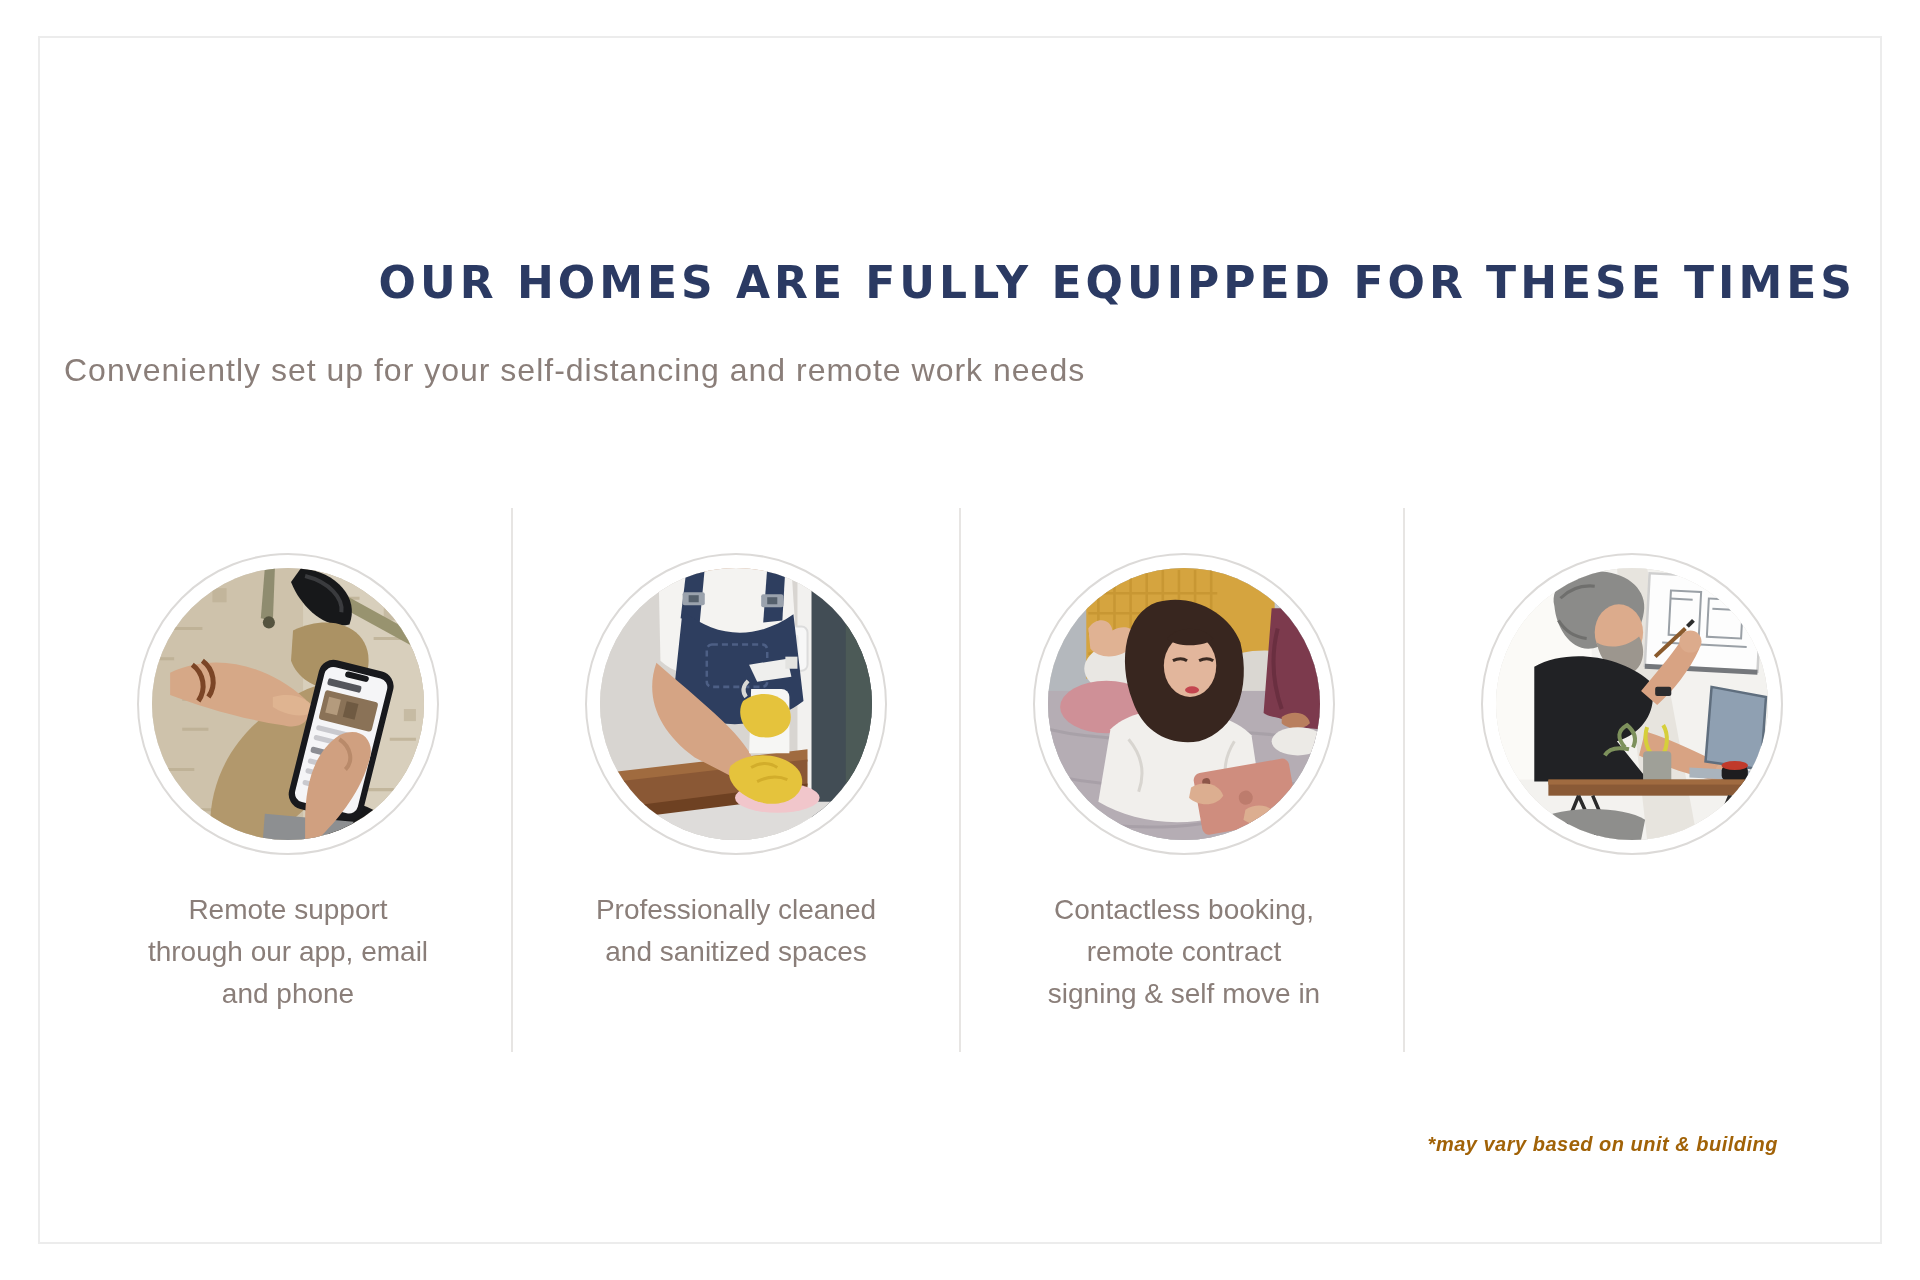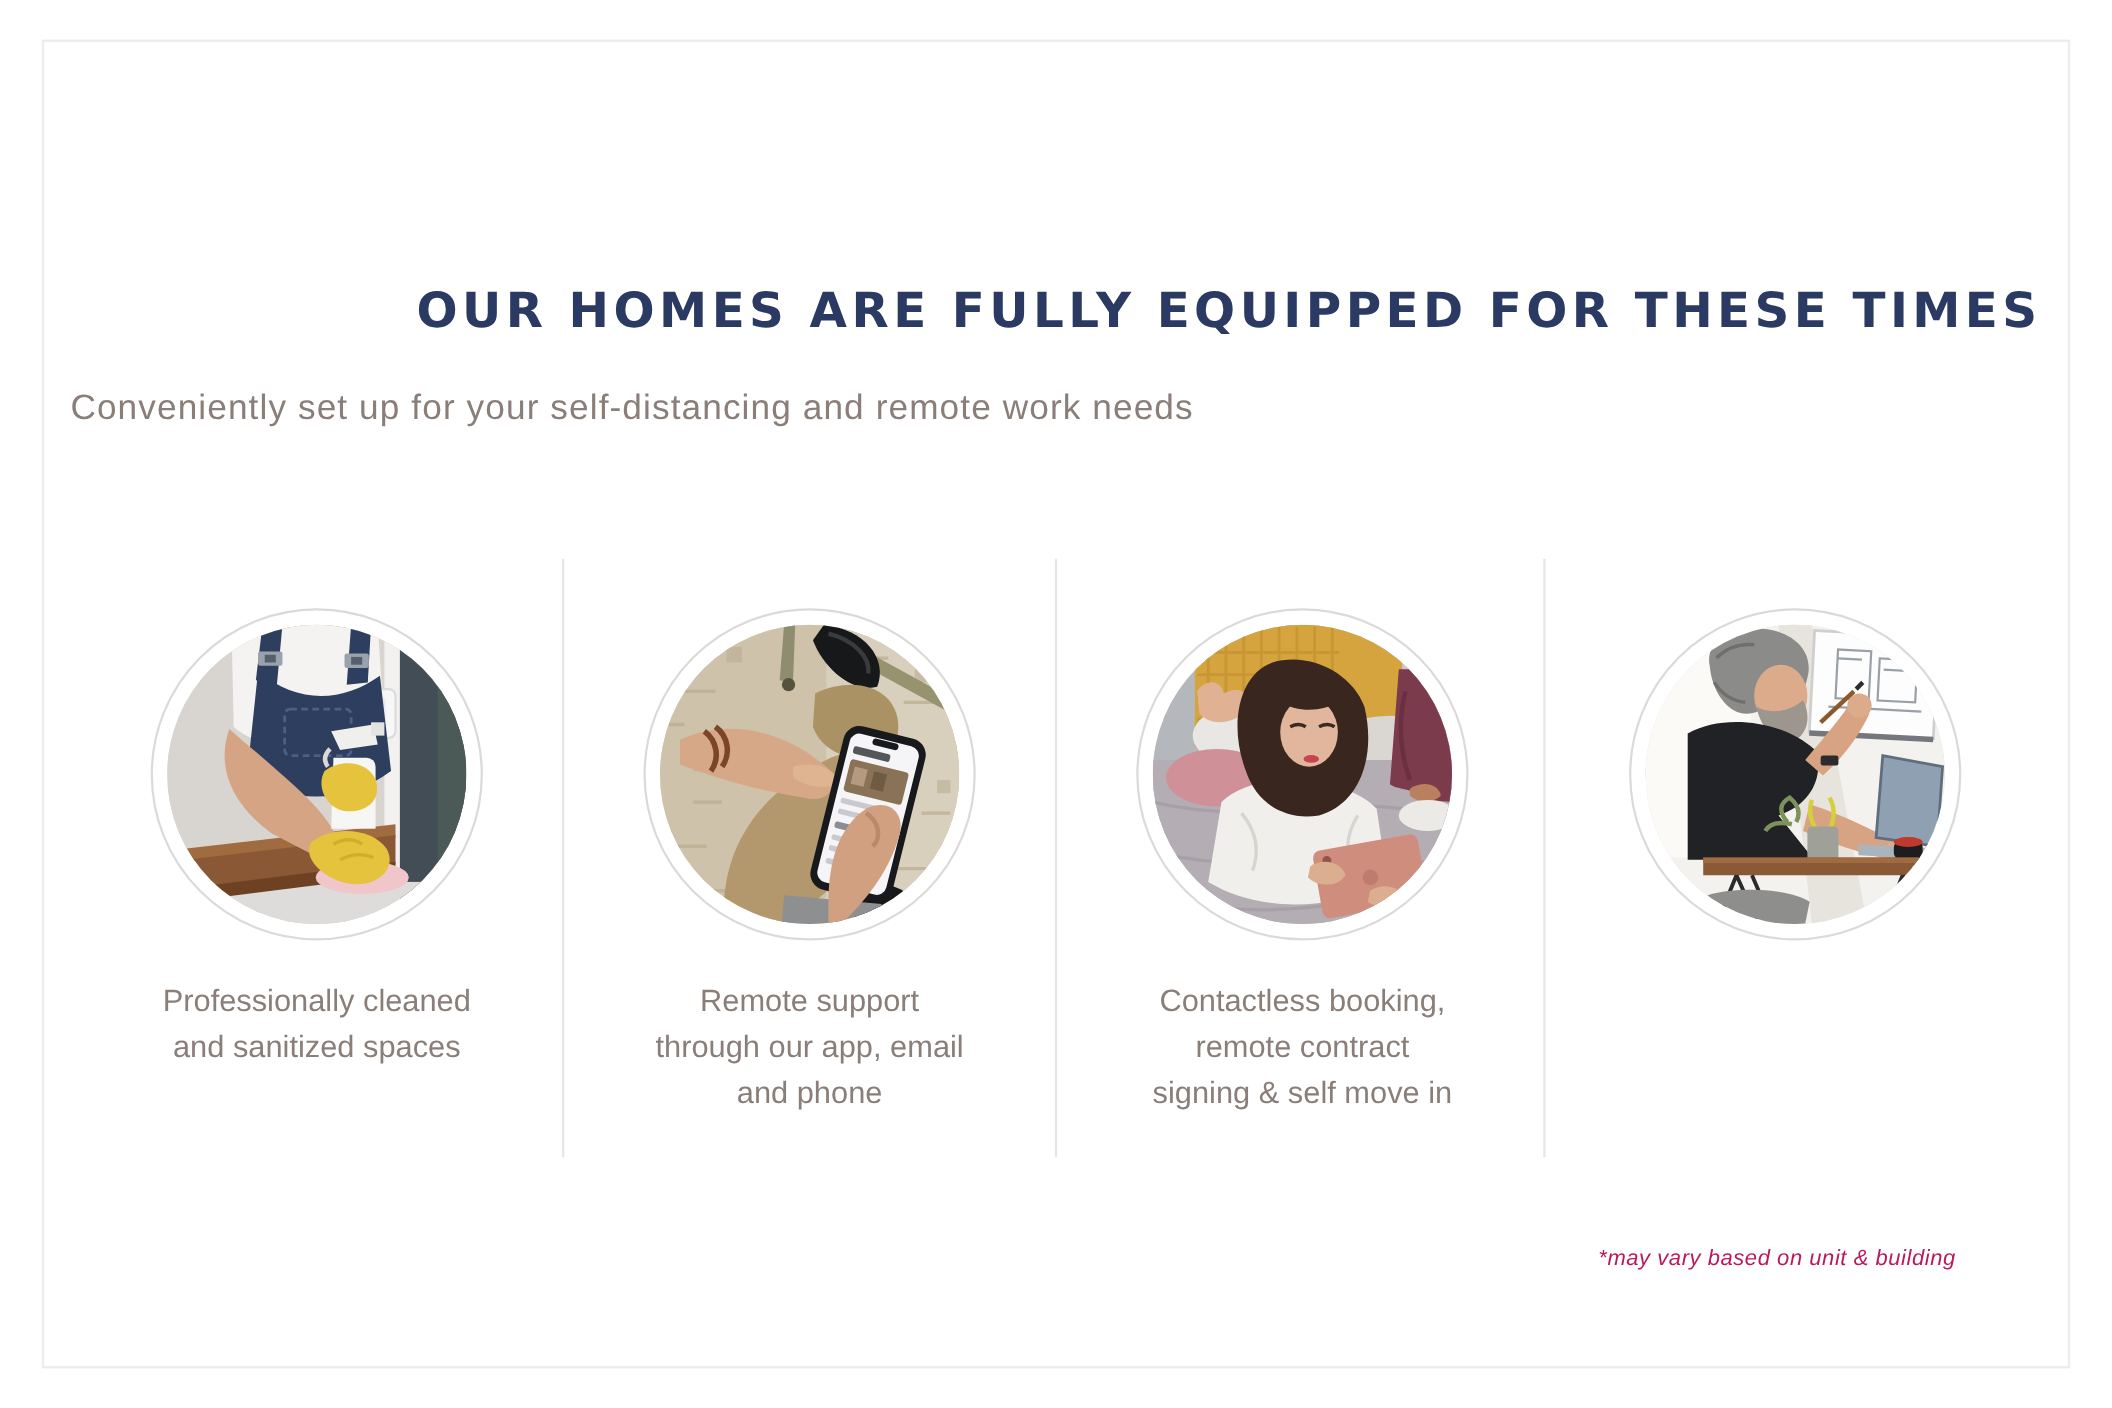--- a/index.html
+++ b/index.html
@@ -27,37 +27,94 @@
                  border:2px solid #dcdad8; background:#ffffff;
                  display:flex; align-items:center; justify-content:center; }
   .photo { width:272px; height:272px; border-radius:50%; overflow:hidden; background:#d8d5d1; }
   .photo svg { display:block; width:272px; height:272px; }
   .caption { margin-top:34px; font-size:28px; line-height:42px; color:#8a7e79; }
 
   .divider { position:absolute; width:2px; top:508px; height:544px; background:#e7e5e3; }
   .divider-1 { left:511px; } .divider-2 { left:959px; } .divider-3 { left:1403px; }
 
   .footnote { position:absolute; top:1133px; right:142px; font-size:20px; font-style:italic;
-              color:#be185d; letter-spacing:0.5px; }
+              color:#a16207; letter-spacing:0.5px;font-weight:bold; }
 </style>
 </head>
 <body>
 
 <div class="page">
   <div class="frame"></div>
 
 
   <h1 class="headline">OUR HOMES ARE FULLY EQUIPPED FOR THESE TIMES</h1>
   <p class="subtitle">Conveniently set up for your self-distancing and remote work needs</p>
 
   <div class="divider divider-1"></div>
   <div class="divider divider-2"></div>
   <div class="divider divider-3"></div>
 
   <section class="features">
+
+    <div class="feature">
+      <div class="circle-ring">
+        <div class="photo">
+          <svg viewBox="0 0 270 270">
+            <rect width="270" height="270" fill="#cec2ab"></rect>
+            <rect x="150" width="120" height="270" fill="#d8cfbc"></rect>
+            <g stroke="#b9ab8f" stroke-width="3" opacity="0.7">
+              <path d="M10,40 h28 M20,60 h30 M0,90 h22 M30,160 h26 M12,200 h30 M40,240 h28"></path>
+              <path d="M180,30 h26 M220,70 h30 M200,120 h26 M236,170 h26 M210,220 h30 M180,255 h26"></path>
+            </g>
+            <g fill="#b9ab8f" opacity="0.55">
+              <rect x="60" y="20" width="14" height="14"></rect>
+                <rect x="30" y="120" width="12" height="12"></rect>
+              <rect x="230" y="40" width="12" height="12"></rect>
+                <rect x="250" y="140" width="12" height="12"></rect>
+              <rect x="200" y="190" width="12" height="12"></rect>
+                <rect x="70" y="235" width="12" height="12"></rect>
+            </g>
+            <path d="M112,0 L122,0 L120,52 L108,50 Z" fill="#8f8c6f"></path>
+            <path d="M150,4 L270,70 L270,84 L146,16 Z" fill="#98936f"></path>
+            <circle cx="116" cy="54" r="6" fill="#55533f"></circle>
+            <path d="M148,0 C184,4 206,30 196,56 C174,62 148,40 138,14 Z" fill="#17181a"></path>
+            <path d="M152,8 C176,14 190,30 188,44" stroke="#3a3b3e" stroke-width="4" fill="none"></path>
+            <path d="M180,232 C210,230 234,244 236,262 L180,270 C168,258 168,242 180,232 Z" fill="#17181a"></path>
+            <path d="M140,62 C182,42 222,62 214,102 C188,132 148,120 138,92 Z" fill="#ab9264"></path>
+            <path d="M58,270 C53,202 90,152 150,122 C192,102 228,122 212,162 C180,222 130,260 110,270 Z" fill="#b2986c"></path>
+            <path d="M112,244 L200,252 L196,270 L110,270 Z" fill="#8d8f91"></path>
+            <path d="M18,104 C60,84 112,94 152,130 C162,146 152,162 130,156 C88,150 44,136 18,126 Z" fill="#d6a887"></path>
+            <path d="M120,128 C140,122 158,130 162,142 C150,150 132,146 120,138 Z" fill="#dfb491"></path>
+            <path d="M40,96 a26,26 0 0 1 6,36 M50,92 a26,26 0 0 1 6,36" stroke="#7b4526" stroke-width="5" fill="none"></path>
+            <g transform="rotate(14 188 170)">
+              <rect x="150" y="95" width="76" height="152" rx="15" fill="#18191d"></rect>
+              <rect x="156" y="102" width="64" height="138" rx="9" fill="#f5f5f7"></rect>
+              <rect x="176" y="103" width="24" height="6" rx="3" fill="#18191d"></rect>
+              <rect x="161" y="114" width="34" height="7" rx="2" fill="#55565c"></rect>
+              <rect x="161" y="126" width="54" height="30" rx="3" fill="#8a7257"></rect>
+              <rect x="166" y="132" width="12" height="16" fill="#b49b7d"></rect>
+              <rect x="184" y="132" width="12" height="16" fill="#6f5a42"></rect>
+              <rect x="161" y="162" width="44" height="5" rx="2" fill="#c9c9ce"></rect>
+              <rect x="161" y="172" width="50" height="5" rx="2" fill="#c9c9ce"></rect>
+              <rect x="161" y="184" width="30" height="6" rx="2" fill="#8c8d93"></rect>
+              <rect x="161" y="196" width="46" height="5" rx="2" fill="#c9c9ce"></rect>
+              <rect x="161" y="206" width="38" height="5" rx="2" fill="#c9c9ce"></rect>
+              <rect x="161" y="218" width="44" height="5" rx="2" fill="#c9c9ce"></rect>
+            </g>
+            <path d="M152,252 C152,212 162,182 186,166 C206,156 222,170 216,190 C206,226 182,252 166,268 L152,270 Z" fill="#d0a080"></path>
+            <path d="M186,170 C198,178 200,192 192,200" stroke="#b98a6a" stroke-width="4" fill="none"></path>
+          </svg>
+        </div>
+      </div>
+      <p class="caption">
+        <span>Remote support</span><br>
+        <span>through our app, email</span><br>
+        <span>and phone</span>
+      </p>
+    </div>
 
     <div class="feature">
       <div class="circle-ring">
         <div class="photo">
           <svg viewBox="0 0 270 270">
             <rect width="270" height="270" fill="#d8d5d1"></rect>
             <rect x="196" width="14" height="270" fill="#f2f1ef"></rect>
             <rect x="210" width="60" height="270" fill="#424d55"></rect>
             <rect x="244" width="26" height="270" fill="#4c5a57"></rect>
             <rect x="170" y="58" width="36" height="44" rx="6" fill="#f7f7f7" stroke="#dcdcdc" stroke-width="2"></rect>
@@ -91,77 +148,20 @@
       <p class="caption">
         <span>Professionally cleaned</span><br>
         <span>and sanitized spaces</span>
       </p>
     </div>
 
     <div class="feature">
       <div class="circle-ring">
         <div class="photo">
           <svg viewBox="0 0 270 270">
-            <rect width="270" height="270" fill="#cec2ab"></rect>
-            <rect x="150" width="120" height="270" fill="#d8cfbc"></rect>
-            <g stroke="#b9ab8f" stroke-width="3" opacity="0.7">
-              <path d="M10,40 h28 M20,60 h30 M0,90 h22 M30,160 h26 M12,200 h30 M40,240 h28"></path>
-              <path d="M180,30 h26 M220,70 h30 M200,120 h26 M236,170 h26 M210,220 h30 M180,255 h26"></path>
-            </g>
-            <g fill="#b9ab8f" opacity="0.55">
-              <rect x="60" y="20" width="14" height="14"></rect>
-                <rect x="30" y="120" width="12" height="12"></rect>
-              <rect x="230" y="40" width="12" height="12"></rect>
-                <rect x="250" y="140" width="12" height="12"></rect>
-              <rect x="200" y="190" width="12" height="12"></rect>
-                <rect x="70" y="235" width="12" height="12"></rect>
-            </g>
-            <path d="M112,0 L122,0 L120,52 L108,50 Z" fill="#8f8c6f"></path>
-            <path d="M150,4 L270,70 L270,84 L146,16 Z" fill="#98936f"></path>
-            <circle cx="116" cy="54" r="6" fill="#55533f"></circle>
-            <path d="M148,0 C184,4 206,30 196,56 C174,62 148,40 138,14 Z" fill="#17181a"></path>
-            <path d="M152,8 C176,14 190,30 188,44" stroke="#3a3b3e" stroke-width="4" fill="none"></path>
-            <path d="M180,232 C210,230 234,244 236,262 L180,270 C168,258 168,242 180,232 Z" fill="#17181a"></path>
-            <path d="M140,62 C182,42 222,62 214,102 C188,132 148,120 138,92 Z" fill="#ab9264"></path>
-            <path d="M58,270 C53,202 90,152 150,122 C192,102 228,122 212,162 C180,222 130,260 110,270 Z" fill="#b2986c"></path>
-            <path d="M112,244 L200,252 L196,270 L110,270 Z" fill="#8d8f91"></path>
-            <path d="M18,104 C60,84 112,94 152,130 C162,146 152,162 130,156 C88,150 44,136 18,126 Z" fill="#d6a887"></path>
-            <path d="M120,128 C140,122 158,130 162,142 C150,150 132,146 120,138 Z" fill="#dfb491"></path>
-            <path d="M40,96 a26,26 0 0 1 6,36 M50,92 a26,26 0 0 1 6,36" stroke="#7b4526" stroke-width="5" fill="none"></path>
-            <g transform="rotate(14 188 170)">
-              <rect x="150" y="95" width="76" height="152" rx="15" fill="#18191d"></rect>
-              <rect x="156" y="102" width="64" height="138" rx="9" fill="#f5f5f7"></rect>
-              <rect x="176" y="103" width="24" height="6" rx="3" fill="#18191d"></rect>
-              <rect x="161" y="114" width="34" height="7" rx="2" fill="#55565c"></rect>
-              <rect x="161" y="126" width="54" height="30" rx="3" fill="#8a7257"></rect>
-              <rect x="166" y="132" width="12" height="16" fill="#b49b7d"></rect>
-              <rect x="184" y="132" width="12" height="16" fill="#6f5a42"></rect>
-              <rect x="161" y="162" width="44" height="5" rx="2" fill="#c9c9ce"></rect>
-              <rect x="161" y="172" width="50" height="5" rx="2" fill="#c9c9ce"></rect>
-              <rect x="161" y="184" width="30" height="6" rx="2" fill="#8c8d93"></rect>
-              <rect x="161" y="196" width="46" height="5" rx="2" fill="#c9c9ce"></rect>
-              <rect x="161" y="206" width="38" height="5" rx="2" fill="#c9c9ce"></rect>
-              <rect x="161" y="218" width="44" height="5" rx="2" fill="#c9c9ce"></rect>
-            </g>
-            <path d="M152,252 C152,212 162,182 186,166 C206,156 222,170 216,190 C206,226 182,252 166,268 L152,270 Z" fill="#d0a080"></path>
-            <path d="M186,170 C198,178 200,192 192,200" stroke="#b98a6a" stroke-width="4" fill="none"></path>
-          </svg>
-        </div>
-      </div>
-      <p class="caption">
-        <span>Remote support</span><br>
-        <span>through our app, email</span><br>
-        <span>and phone</span>
-      </p>
-    </div>
-
-    <div class="feature">
-      <div class="circle-ring">
-        <div class="photo">
-          <svg viewBox="0 0 270 270">
             <rect width="270" height="270" fill="#b4b8bd"></rect>
             <rect x="185" width="85" height="130" fill="#c6c9cd"></rect>
             <path d="M38,110 L38,30 Q38,-6 80,0 L225,0 L225,110 Z" fill="#d5a43f"></path>
             <g stroke="#c29230" stroke-width="2.5" opacity="0.7">
               <path d="M50,10 V105 M66,4 V105 M82,2 V105 M98,2 V105 M114,2 V105 M130,2 V105 M146,2 V105 M162,2 V105"></path>
               <path d="M42,25 H168 M40,45 H168 M40,65 H168 M40,85 H168"></path>
             </g>
             <ellipse cx="118" cy="100" rx="82" ry="36" fill="#e9e7e3"></ellipse>
             <ellipse cx="215" cy="112" rx="62" ry="30" fill="#dad7d2"></ellipse>
             <rect y="122" width="270" height="148" fill="#b5adb4"></rect>

